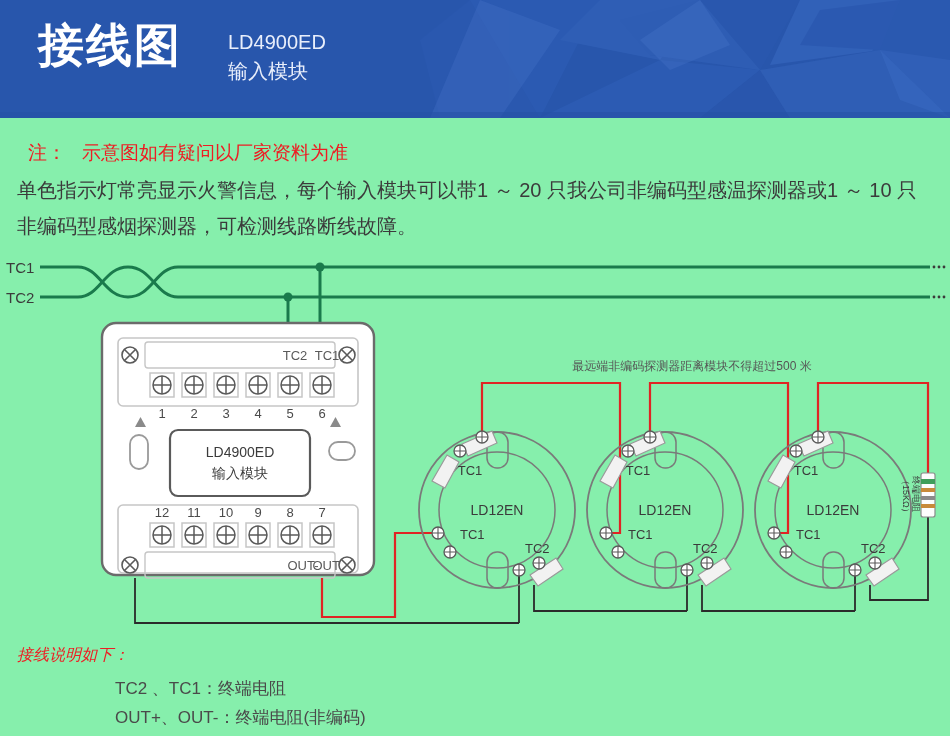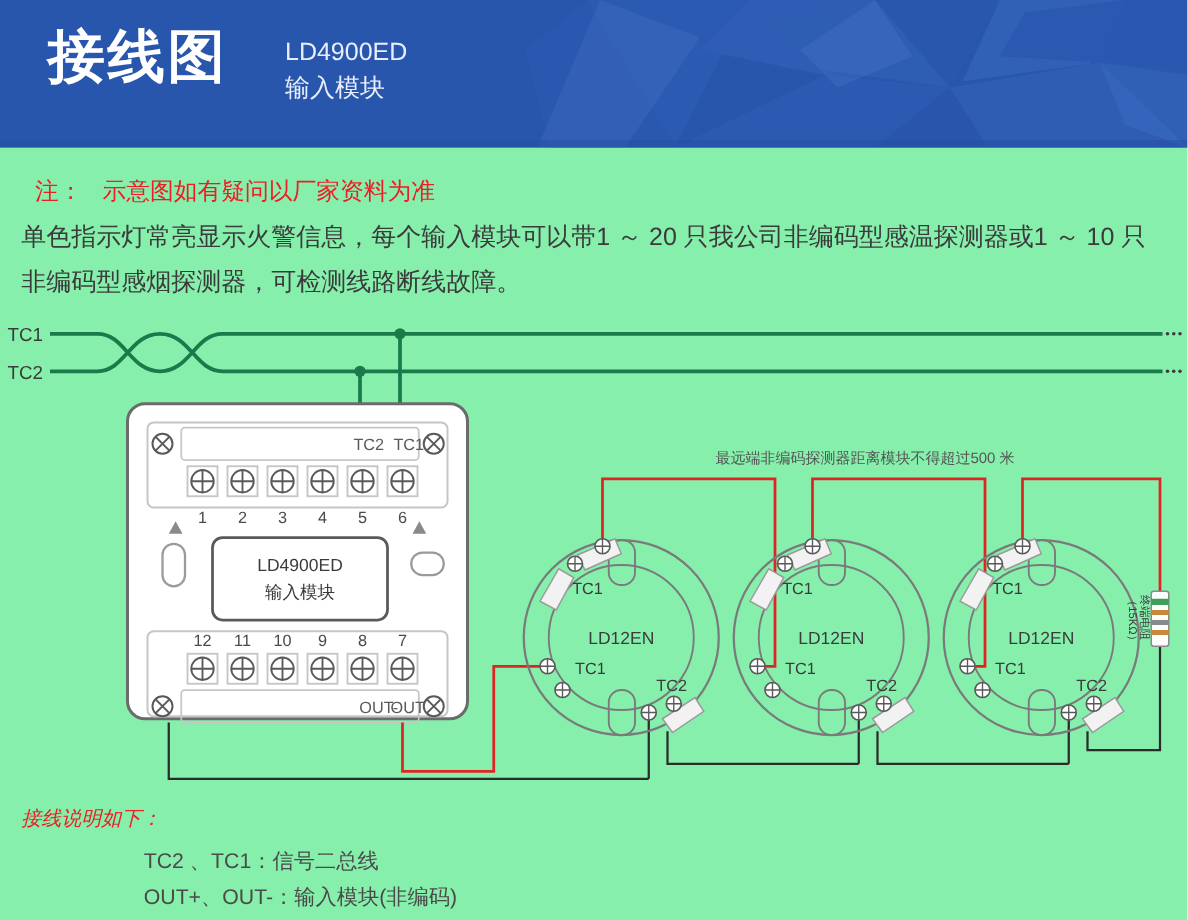--- a/index.html
+++ b/index.html
@@ -411,17 +411,17 @@
       <rect x="921" y="251" width="14" height="4" fill="#8a8a8a"></rect>
       <rect x="921" y="259" width="14" height="4" fill="#c88a3a"></rect>
       <text font-family="Liberation Sans, sans-serif" font-size="9" fill="#3b3b3b" transform="translate(913,231) rotate(90)">终端电阻</text>
       <text font-family="Liberation Sans, sans-serif" font-size="9" fill="#3b3b3b" transform="translate(903,231) rotate(90)">（15KΩ）</text>
     </g>
 
   </svg>
 
   <div id="legend-title">接线说明如下：</div>
   <div id="legend-lines">
-    <div>TC2 、TC1：信号二总线</div>
-    <div>OUT+、OUT-：输入模块(非编码)</div>
+    <div>TC2 、TC1：终端电阻</div>
+    <div>OUT+、OUT-：终端电阻(非编码)</div>
   </div>
 
 </div>
 
 </body></html>

